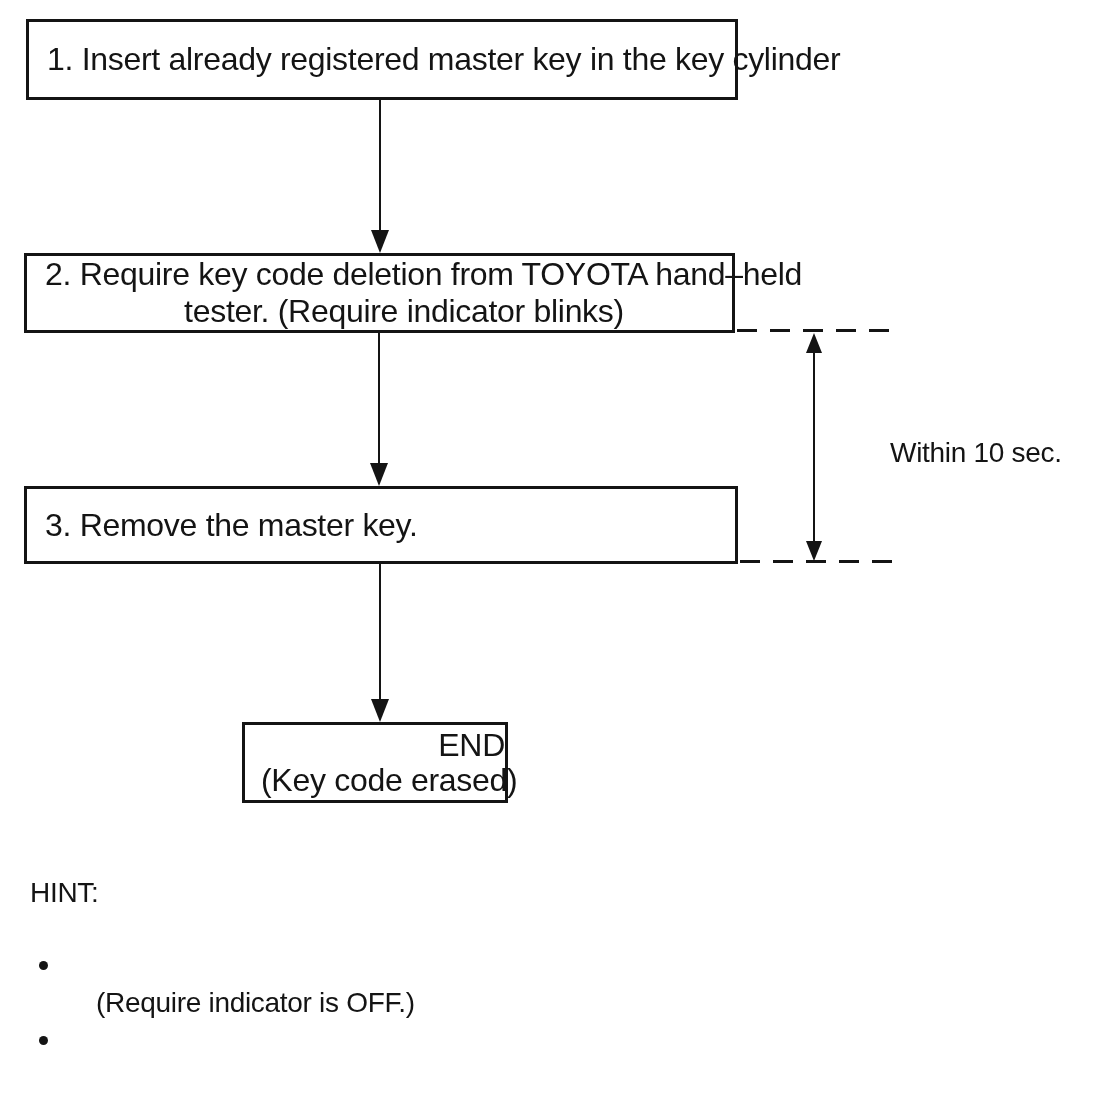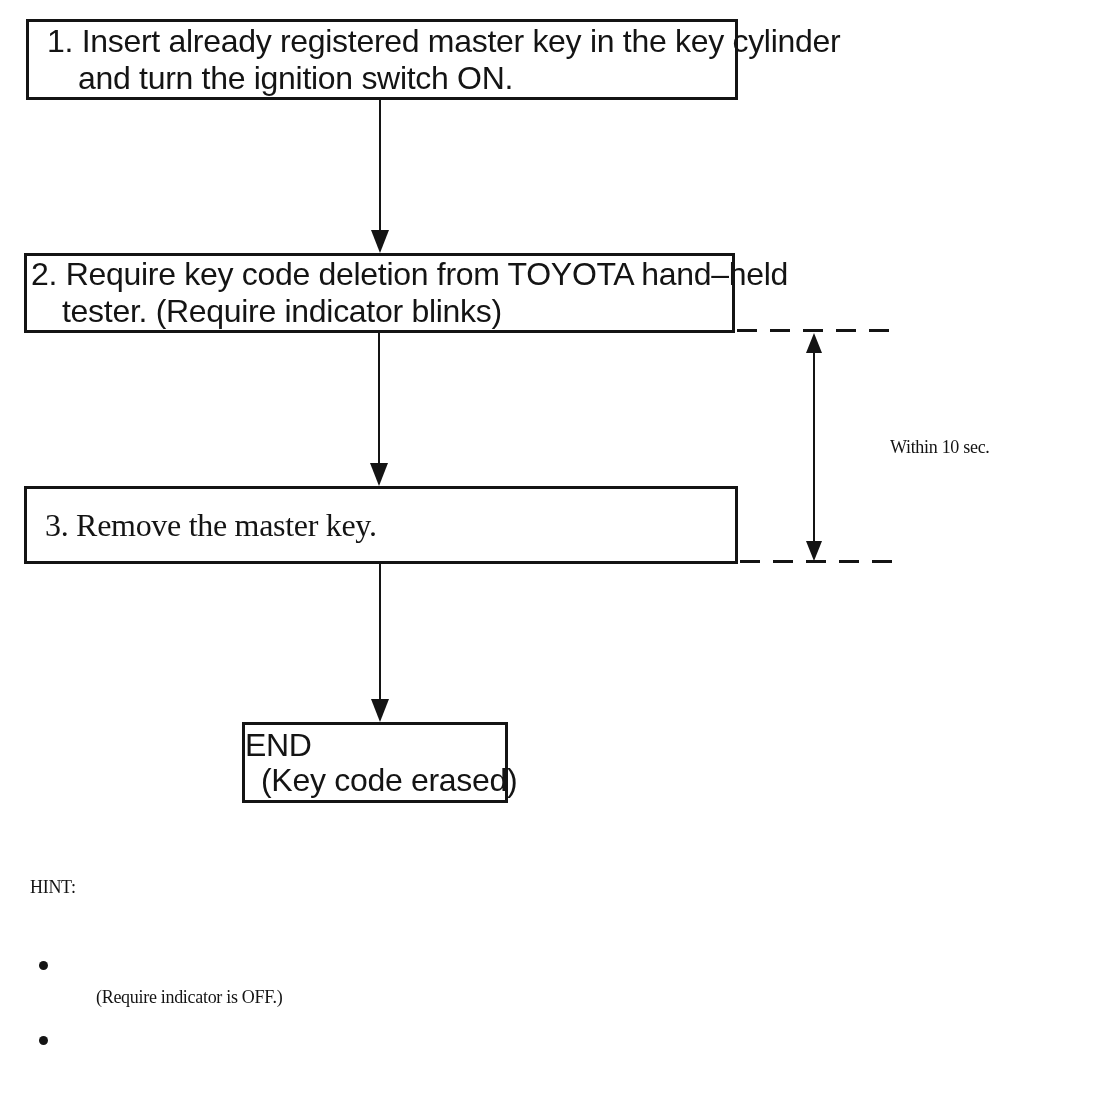--- a/index.html
+++ b/index.html
@@ -26,23 +26,23 @@
     justify-content: center;
     font-size: 32px;
     line-height: 37px;
     letter-spacing: -0.3px;
     white-space: nowrap;
   }
   .box .line1 { margin-left: 0; }
   .box .line2 { margin-left: 31px; }
 
   #box-step1 { left: 26px; top: 19px;  width: 712px; height: 81px; padding-left: 18px; }
-  #box-step2 { left: 24px; top: 253px; width: 711px; height: 80px; padding-left: 4px; }
-  #box-step3 { left: 24px; top: 486px; width: 714px; height: 78px; padding-left: 18px; font-family: Liberation Serif, serif; }
-  #box-end   { left: 242px; top: 722px; width: 266px; height: 81px; text-align: left; line-height: 35px; }
+  #box-step2 { left: 24px; top: 253px; width: 711px; height: 80px; padding-left: 18px; text-align: center; }
+  #box-step3 { left: 24px; top: 486px; width: 714px; height: 78px; padding-left: 18px; }
+  #box-end   { left: 242px; top: 722px; width: 266px; height: 81px; text-align: right; line-height: 35px; }
   #box-end .line2 { margin-left: 16px; }
 
   .vline {
     position: absolute;
     width: 2px;
     background: #141414;
   }
   .arrowhead-down {
     position: absolute;
     width: 0; height: 0;
@@ -63,24 +63,23 @@
     border-top-width: 20px;
   }
   .dashed-line {
     position: absolute;
     height: 3px;
     background-image: repeating-linear-gradient(90deg,
       #141414 0px, #141414 20px, transparent 20px, transparent 33px);
   }
   .label {
     position: absolute;
-    font-size: 18px;
+    font-size: 28px;
     letter-spacing: -0.3px;
     white-space: nowrap;
-    font-family: Liberation Serif, serif;
   }
   .bullet-dot {
     position: absolute;
     width: 9px; height: 9px;
     border-radius: 50%;
     background: #141414;
   }
   #timing-label  { left: 890px; top: 437px; }
   #hint-title    { left: 30px;  top: 877px; }
   #hint-b1-l1    { left: 74px;  top: 949px; }
@@ -89,21 +88,20 @@
   #hint-dot1     { left: 39px;  top: 961px; }
   #hint-dot2     { left: 39px;  top: 1036px; }
 </style>
 </head>
 <body>
 
 <div class="canvas">
 
   <div class="box" id="box-step1">
     <div class="line1">1. Insert already registered master key in the key cylinder</div>
-    <div class="line2">and turn the ignition switch ON.</div>
   </div>
 
   <div class="vline" style="left:379px; top:100px; height:132px;"></div>
   <div class="arrowhead-down" style="left:371px; top:230px;"></div>
 
   <div class="box" id="box-step2">
     <div class="line1">2. Require key code deletion from TOYOTA hand–held</div>
     <div class="line2">tester. (Require indicator blinks)</div>
   </div>
 

